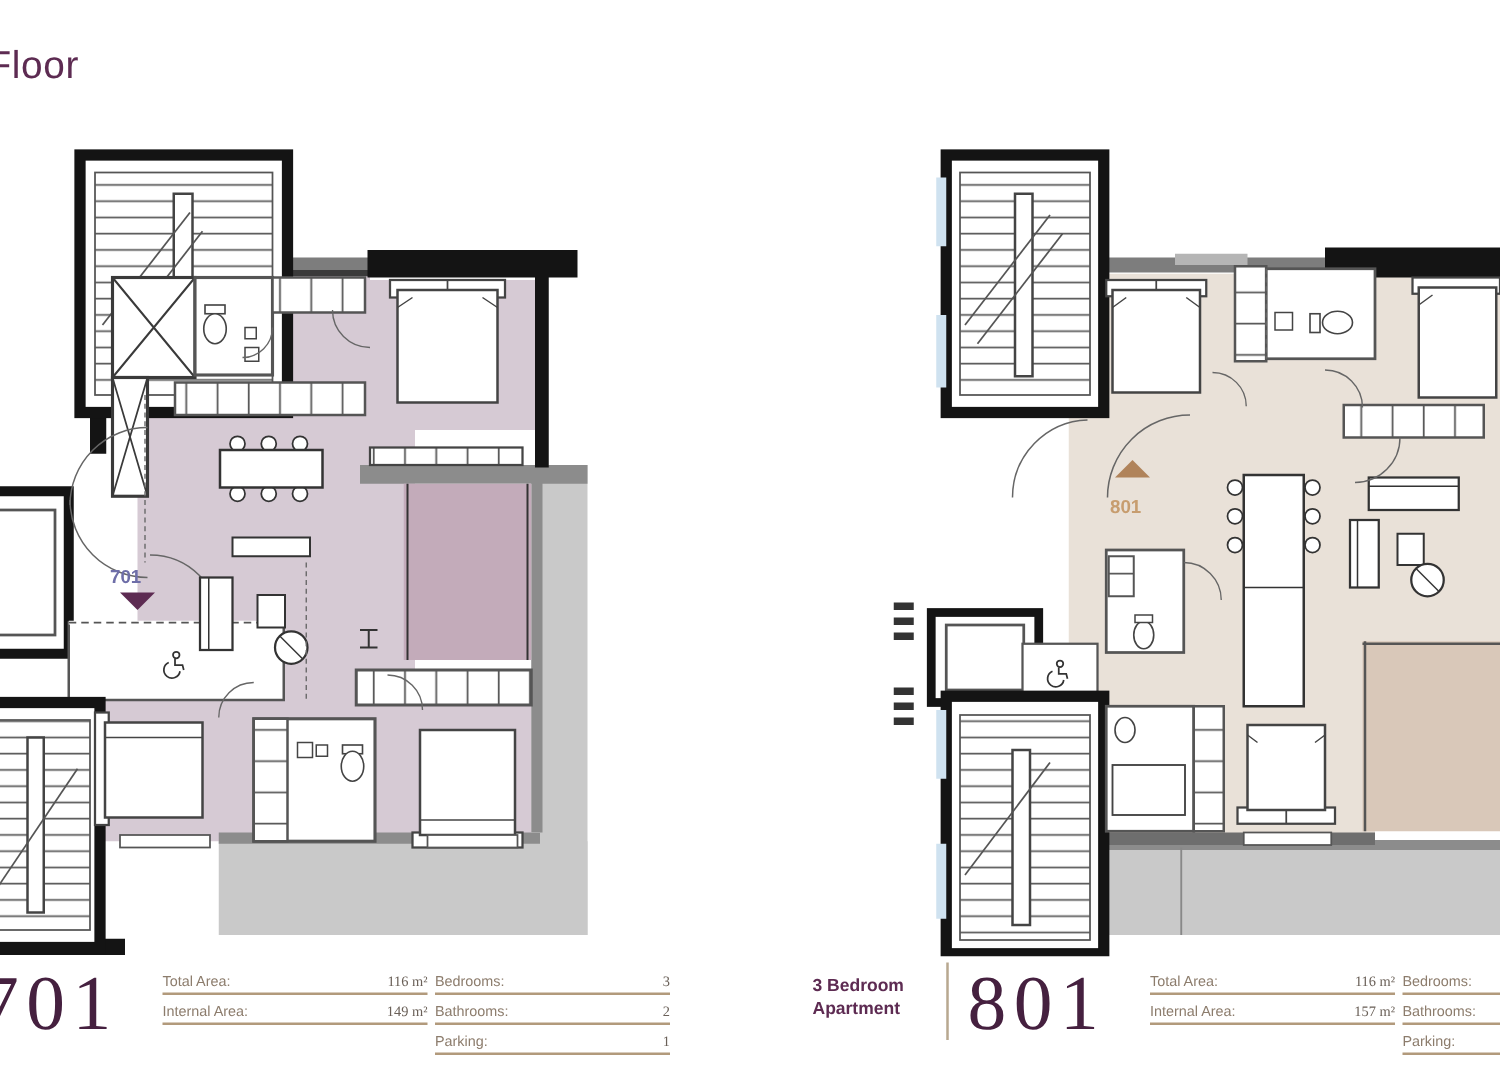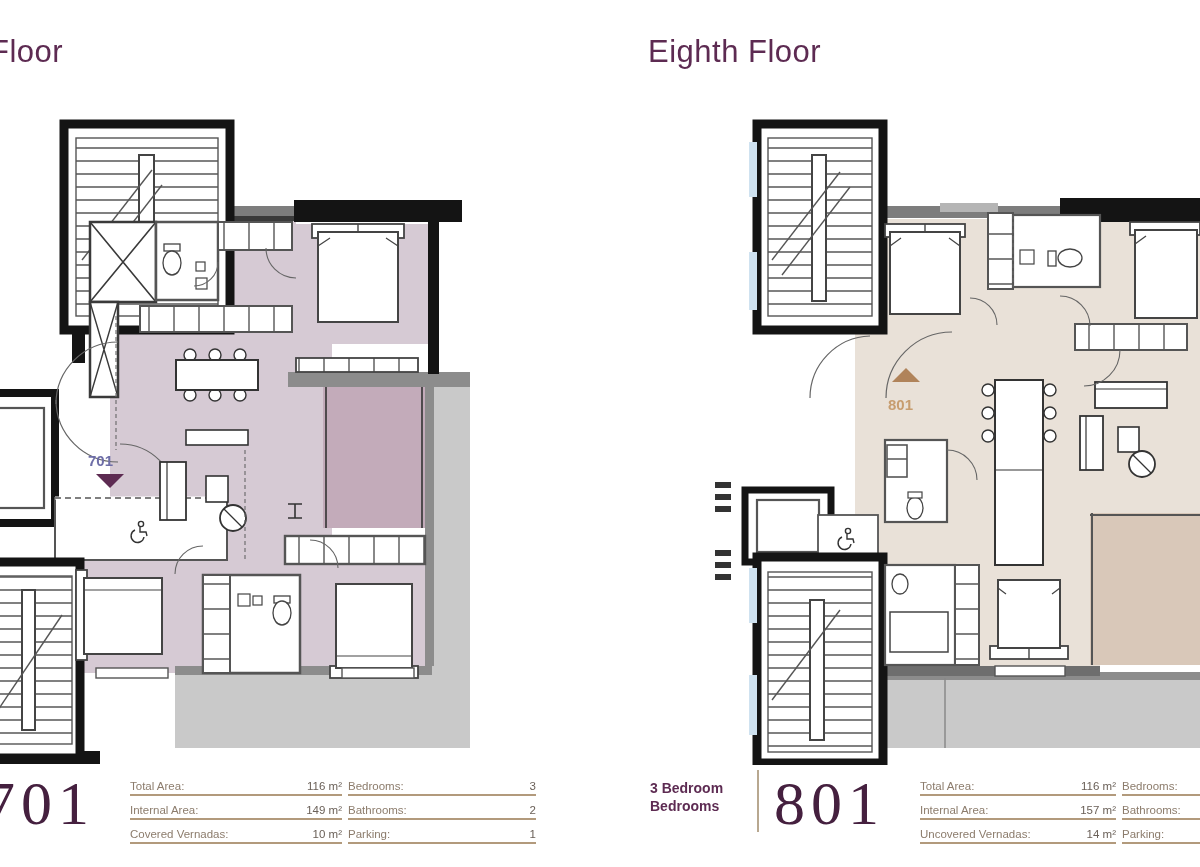--- a/index.html
+++ b/index.html
@@ -7,21 +7,21 @@
   .page{position:absolute;inset:0;overflow:hidden;background:#fff;}
   .plan-title{position:absolute;font-size:31px;font-weight:500;letter-spacing:.5px;color:var(--title);white-space:nowrap;}
   .plan-svg{position:absolute;}
   .big-number{position:absolute;font-family:"Liberation Serif",serif;font-size:62px;font-weight:400;color:var(--number);letter-spacing:6px;white-space:nowrap;}
   .apt-type{position:absolute;font-size:14px;font-weight:bold;color:var(--title);line-height:1.3;}
   .footer-divider{position:absolute;width:2px;background:#b8a890;}
   .spec-table{position:absolute;display:flex;gap:6px;}
   .spec-col{display:flex;flex-direction:column;}
   .spec-row{display:flex;justify-content:space-between;align-items:flex-end;border-bottom:2px solid var(--line);height:18px;padding-bottom:2px;margin-bottom:2px;font-size:11.5px;}
   .spec-label{color:#8c7c6c;}
-  .spec-value{color:#6a6058;text-align:right;}
+  .spec-value{color:#6a6058;text-align:right;font-family:Liberation Serif, serif;}
   .room-left{fill:var(--room-left);}
   .veranda-left{fill:var(--veranda-left);}
   .room-right{fill:var(--room-right);}
   .veranda-right{fill:var(--veranda-right);}
   svg text{font-family:"Liberation Sans",sans-serif;}
 </style>
 </head>
 <body style="--room-left: #d6cad4; --veranda-left: #c3abba; --room-right: #e9e1d8; --veranda-right: #d9c8b9; --title: #5d2b52; --number: #45203f; --line: #b29a7c;">
 
 <div class="page">
@@ -207,42 +207,37 @@
 <div class="spec-table" style="left:130px;top:774px">
   <div class="spec-col" style="width:212px">
     <div class="spec-row">
           <span class="spec-label">Total Area:</span>
           <span class="spec-value">116 m²</span>
         </div>
     <div class="spec-row">
           <span class="spec-label">Internal Area:</span>
           <span class="spec-value">149 m²</span>
         </div>
-    <div class="spec-row">
-          <span class="spec-label">Covered Vernadas:</span>
-          <span class="spec-value">10 m²</span>
-        </div>
   </div>
   <div class="spec-col" style="width:188px">
     <div class="spec-row">
           <span class="spec-label">Bedrooms:</span>
           <span class="spec-value">3</span>
         </div>
     <div class="spec-row">
           <span class="spec-label">Bathrooms:</span>
           <span class="spec-value">2</span>
         </div>
     <div class="spec-row">
           <span class="spec-label">Parking:</span>
           <span class="spec-value">1</span>
         </div>
   </div>
 </div>
 
-<div class="plan-title" style="left:648px;top:34px">Eighth Floor</div>
 
 <svg class="plan-svg" style="left:640px;top:110px" width="560" height="655" viewBox="0 0 560 655">
 
   <g>
     <rect class="room-right" x="245" y="109" width="315" height="113"></rect>
     <rect class="room-right" x="215" y="222" width="345" height="235"></rect>
     <rect class="room-right" x="245" y="455" width="215" height="107"></rect>
   </g>
 
   <g>
@@ -379,38 +374,34 @@
   </g>
 
   <g>
     <polygon points="252,272 280,272 266,258" fill="#b0835a"></polygon>
     <text x="248" y="300" font-size="15" font-weight="bold" fill="#c79d6f">801</text>
   </g>
 </svg>
 
 <div class="apt-type" style="left:650px;top:779px">
   <div>3 Bedroom</div>
-  <div>Bedrooms</div>
+  <div>Apartment</div>
 </div>
 <div class="footer-divider" style="left:757px;top:770px;height:62px"></div>
 <div class="big-number" style="left:774px;top:768px">801</div>
 <div class="spec-table" style="left:920px;top:774px">
   <div class="spec-col" style="width:196px">
     <div class="spec-row">
           <span class="spec-label">Total Area:</span>
           <span class="spec-value">116 m²</span>
         </div>
     <div class="spec-row">
           <span class="spec-label">Internal Area:</span>
           <span class="spec-value">157 m²</span>
         </div>
-    <div class="spec-row">
-          <span class="spec-label">Uncovered Vernadas:</span>
-          <span class="spec-value">14 m²</span>
-        </div>
   </div>
   <div class="spec-col" style="width:170px">
     <div class="spec-row">
           <span class="spec-label">Bedrooms:</span>
           <span class="spec-value"></span>
         </div>
     <div class="spec-row">
           <span class="spec-label">Bathrooms:</span>
           <span class="spec-value"></span>
         </div>

